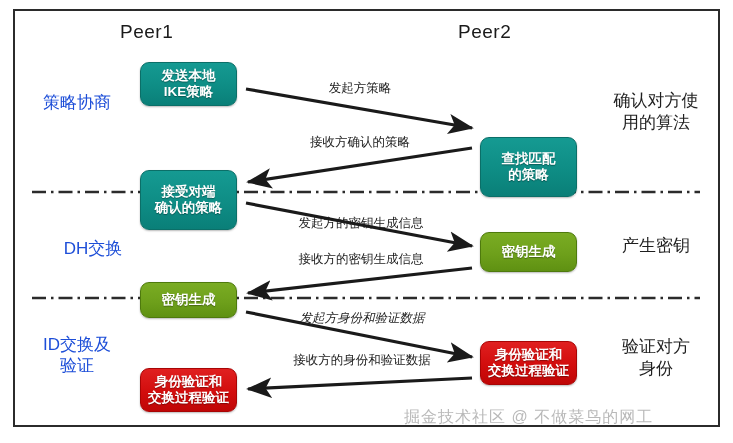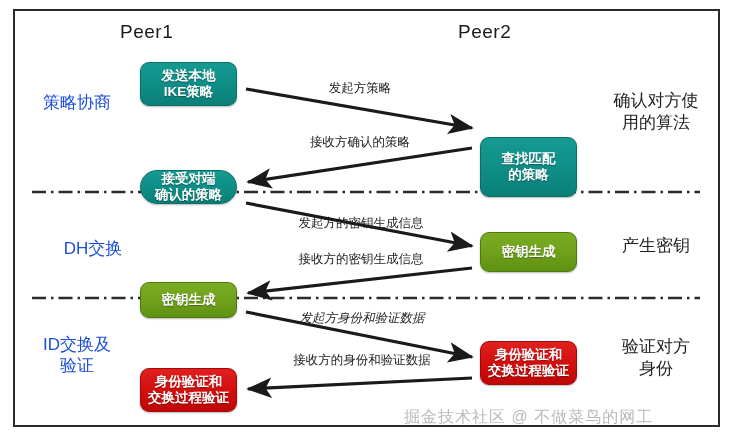--- a/index.html
+++ b/index.html
@@ -93,21 +93,21 @@
   .node.green {
     background: linear-gradient(180deg, #7aac23 0%, #6ea01b 55%, #5f9112 100%);
     border: 1.5px solid #4e7a0d;
   }
   .node.red {
     background: linear-gradient(180deg, #e02020 0%, #d20d0d 55%, #bf0606 100%);
     border: 1.5px solid #a80505;
   }
 
   #node-send-ike    { left: 140px; top: 62px;  width: 97px;  height: 44px; }
-  #node-accept-pol  { left: 140px; top: 170px; width: 97px;  height: 34px; border-radius: 18px; }
+  #node-accept-pol  { left: 140px; top: 170px; width: 97px;  height: 60px; }
   #node-key-gen-l   { left: 140px; top: 282px; width: 97px;  height: 36px; }
   #node-auth-l      { left: 140px; top: 368px; width: 97px;  height: 44px; }
   #node-find-match  { left: 480px; top: 108px; width: 97px;  height: 60px; margin-top: 29px; }
   #node-key-gen-r   { left: 480px; top: 232px; width: 97px;  height: 40px; }
   #node-auth-r      { left: 480px; top: 341px; width: 97px;  height: 44px; }
 
   .msg-label {
     position: absolute;
     font-size: 12.5px;
     color: #1c1c1c;

